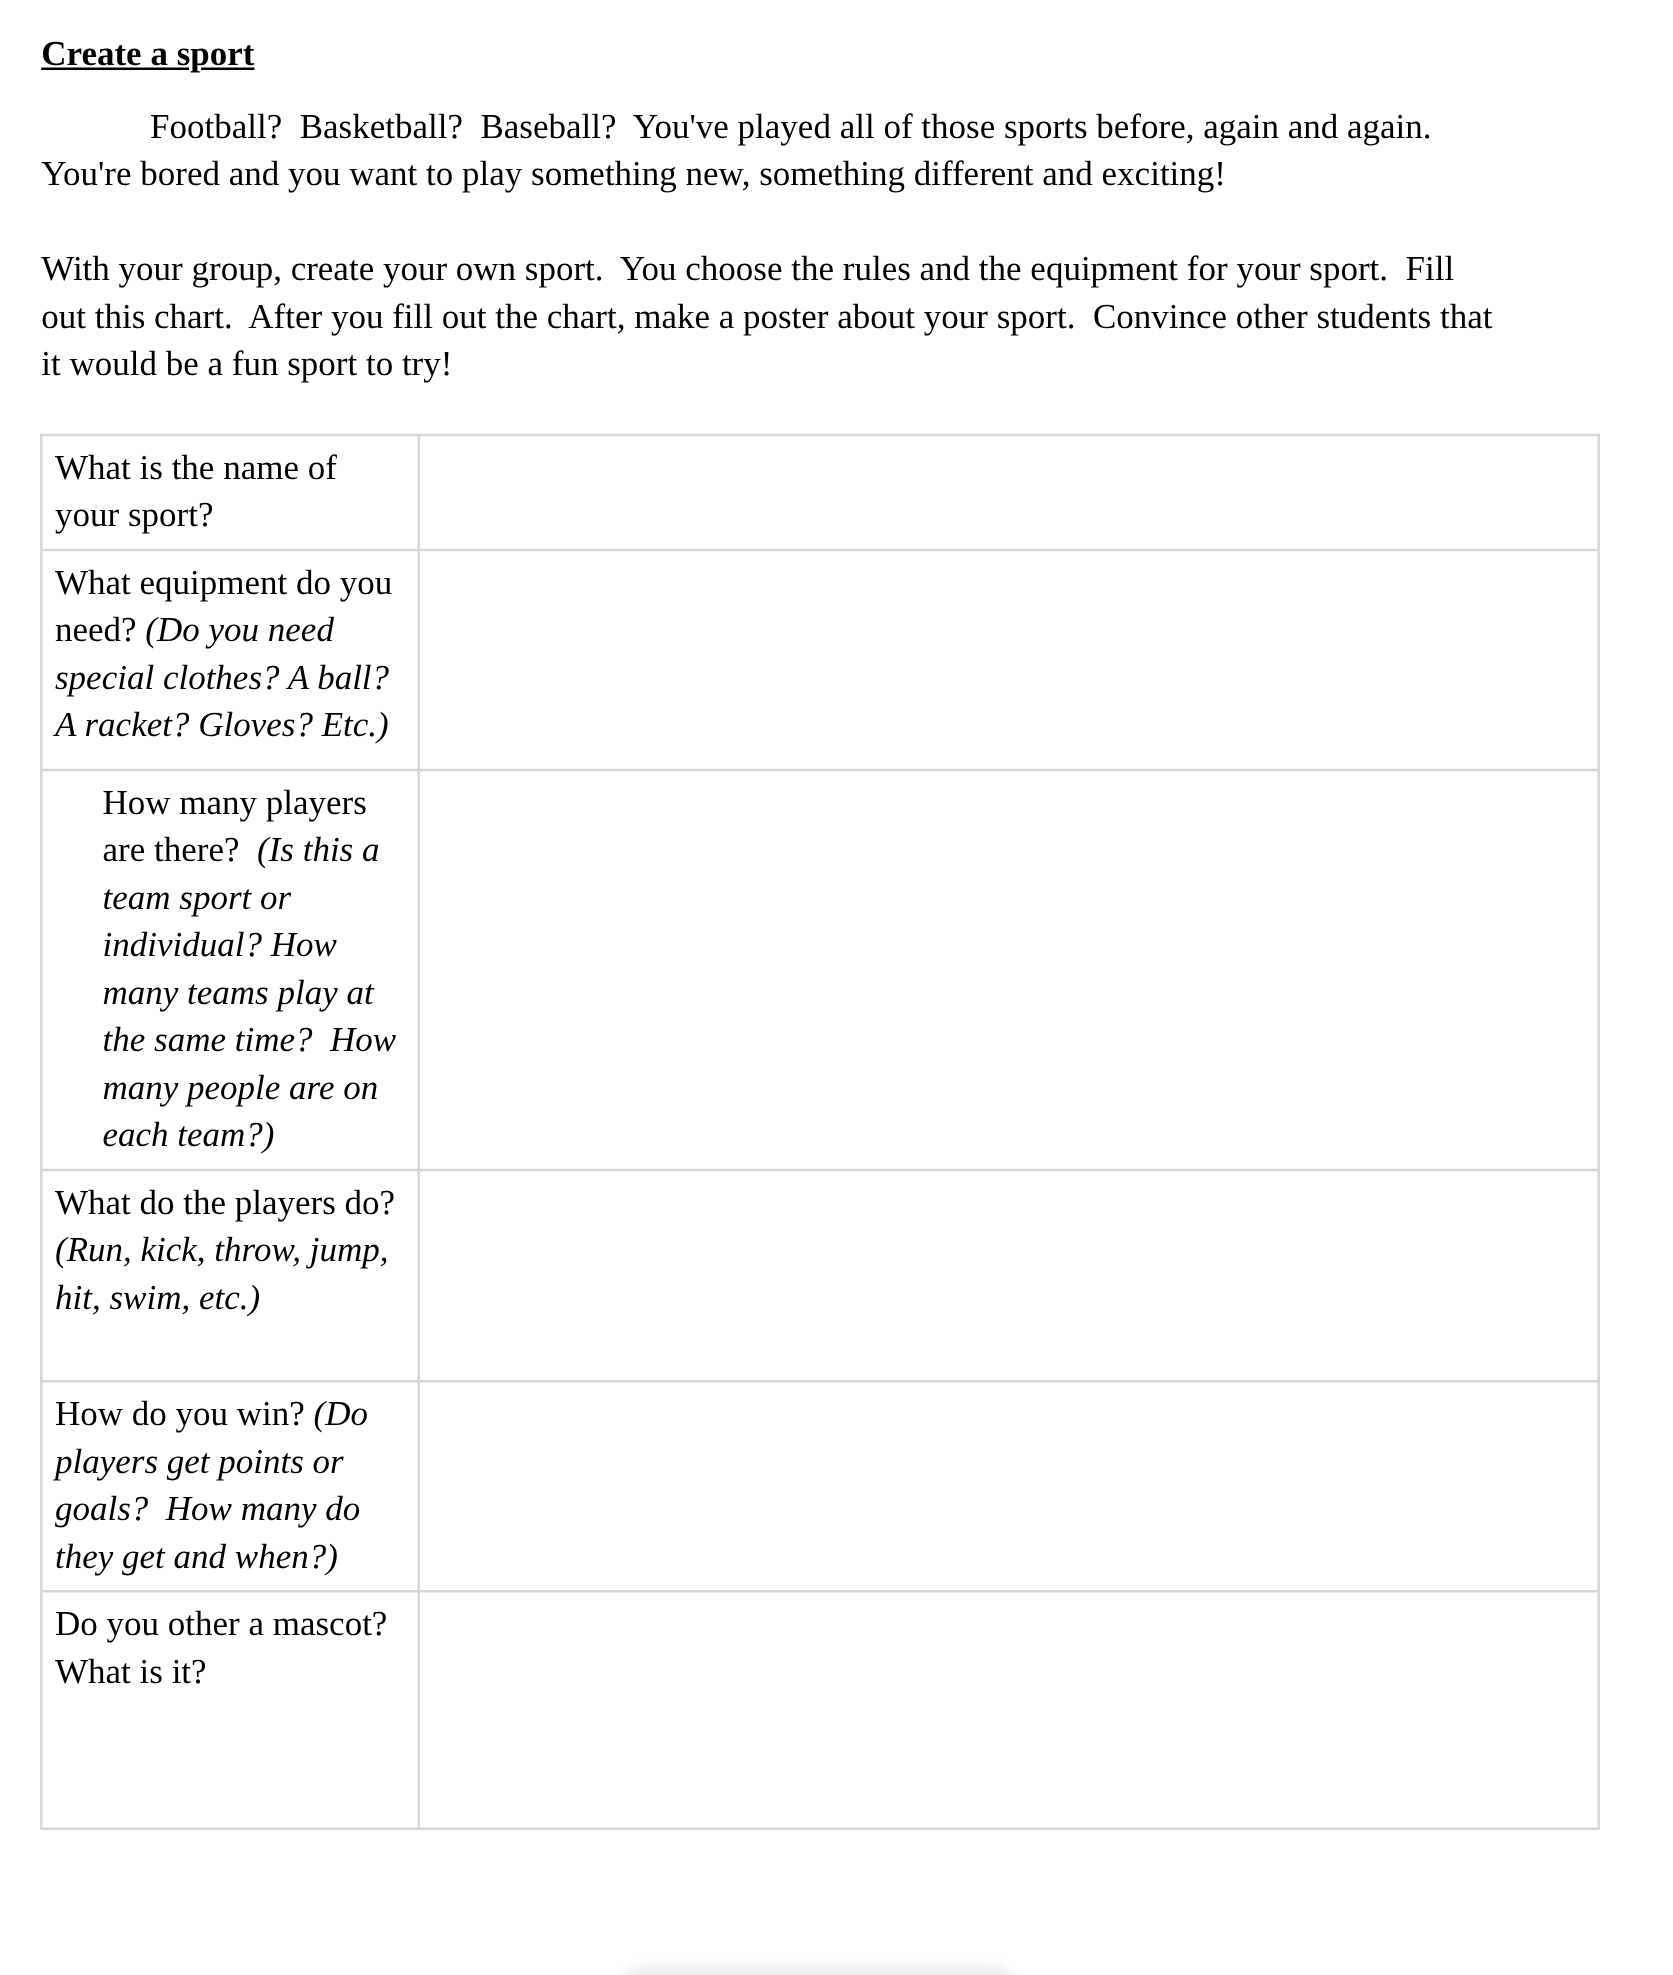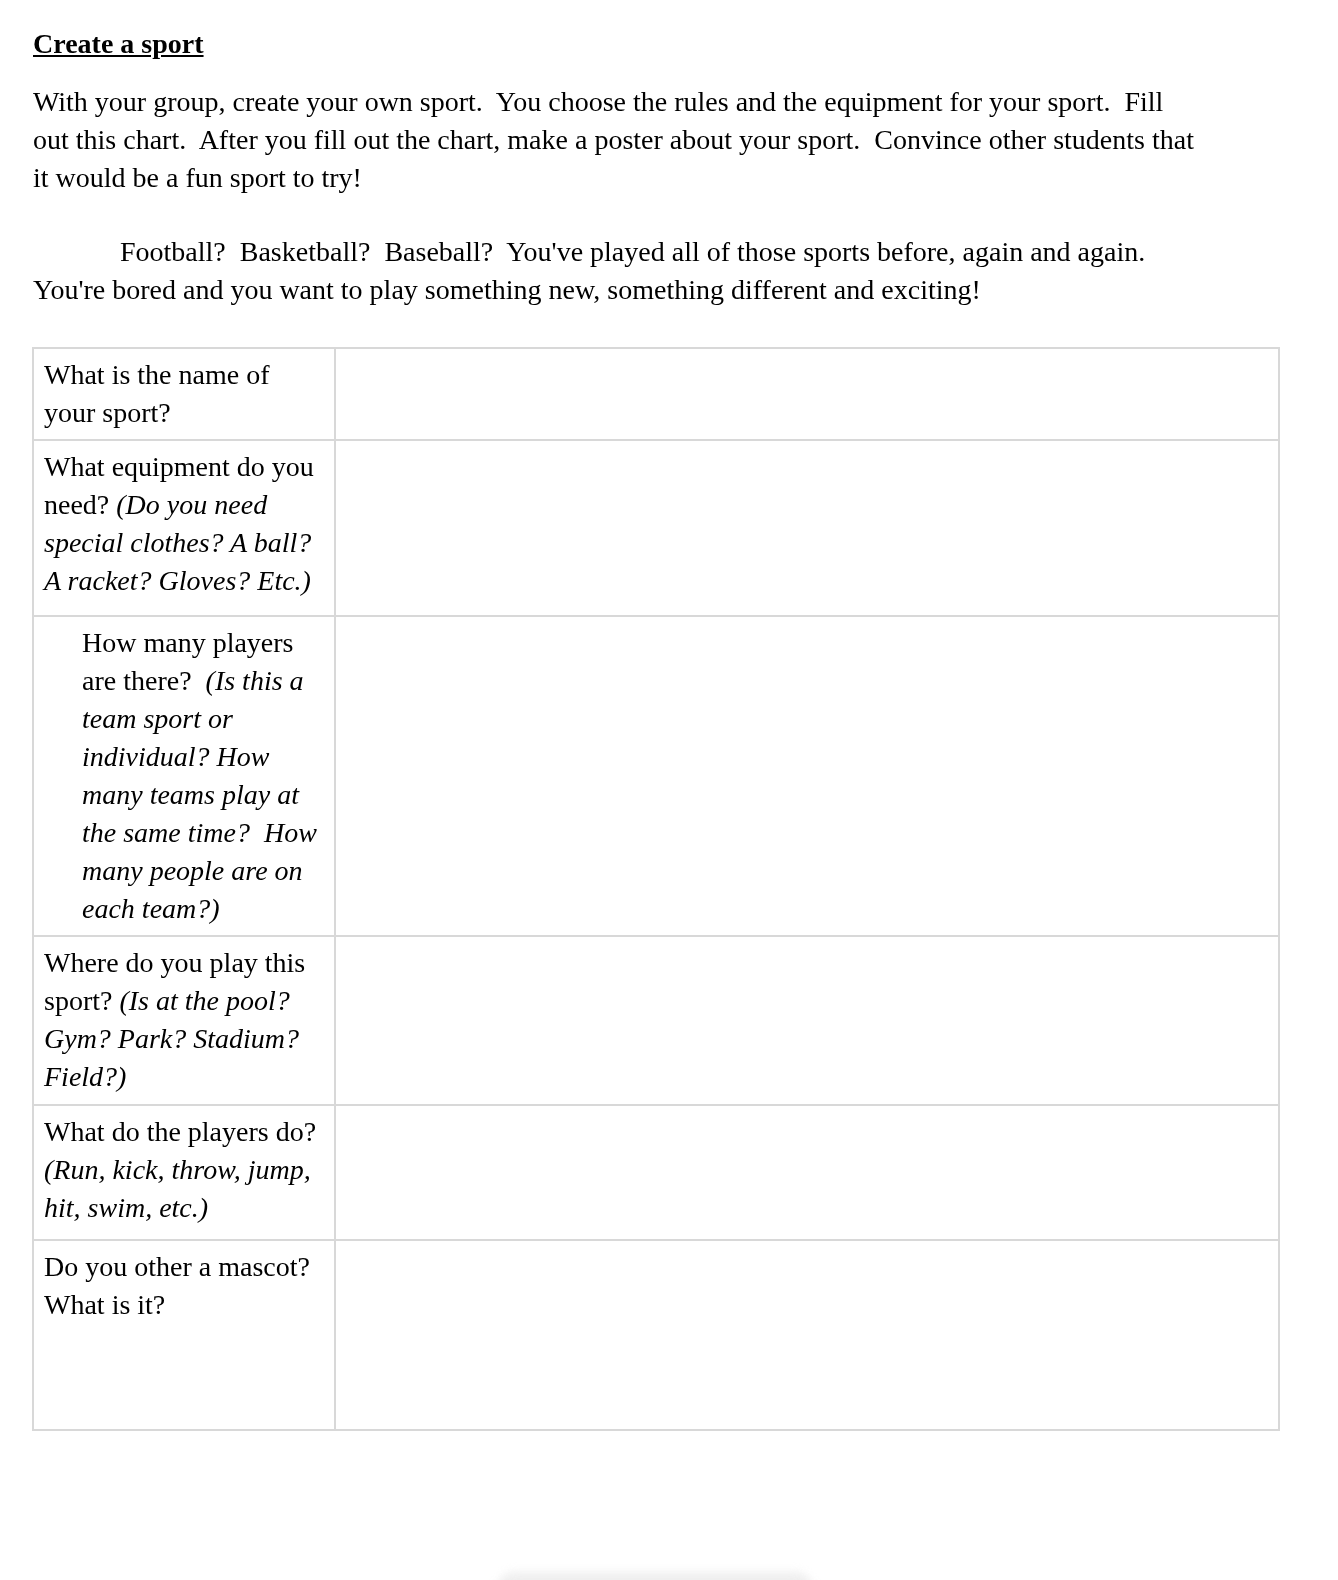--- a/index.html
+++ b/index.html
@@ -72,47 +72,47 @@
     pointer-events: none;
   }
 </style>
 </head>
 <body>
 
 <div class="page">
 
   <h1 class="doc-title">Create a sport</h1>
 
+  <p class="para indent-first">Football?  Basketball?  Baseball?  You've played all of those sports before, again and again.
+You're bored and you want to play something new, something different and exciting!</p>
+
   <p class="para instructions">With your group, create your own sport.  You choose the rules and the equipment for your sport.  Fill
 out this chart.  After you fill out the chart, make a poster about your sport.  Convince other students that
 it would be a fun sport to try!</p>
-
-  <p class="para indent-first">Football?  Basketball?  Baseball?  You've played all of those sports before, again and again.
-You're bored and you want to play something new, something different and exciting!</p>
 
   <table class="sport-chart">
     <tbody>
       <tr>
           <td class="question-cell"><span>What is the name of your sport?</span><span class="hint"></span></td>
           <td class="answer-cell"></td>
         </tr>
       <tr>
           <td class="question-cell"><span>What equipment do you need? </span><span class="hint">(Do you need special clothes? A ball? A racket? Gloves? Etc.)</span></td>
           <td class="answer-cell"></td>
         </tr>
       <tr>
           <td class="question-cell"><span>How many players are there?  </span><span class="hint">(Is this a team sport or individual? How many teams play at the same time?  How many people are on each team?)</span></td>
           <td class="answer-cell"></td>
         </tr>
       <tr>
-          <td class="question-cell"><span>Where do you play this sport? </span><span class="hint">(Is at the pool? Gym? Park? Stadium? Field?)</span></td>
+          <td class="question-cell"><span>What do the players do? </span><span class="hint">(Run, kick, throw, jump, hit, swim, etc.)</span></td>
           <td class="answer-cell"></td>
         </tr>
       <tr>
-          <td class="question-cell"><span>What do the players do? </span><span class="hint">(Run, kick, throw, jump, hit, swim, etc.)</span></td>
+          <td class="question-cell"><span>How do you win? </span><span class="hint">(Do players get points or goals?  How many do they get and when?)</span></td>
           <td class="answer-cell"></td>
         </tr>
       <tr>
           <td class="question-cell"><span>Do you other a mascot? What is it?</span><span class="hint"></span></td>
           <td class="answer-cell"></td>
         </tr>
     </tbody>
   </table>
 
 </div>

